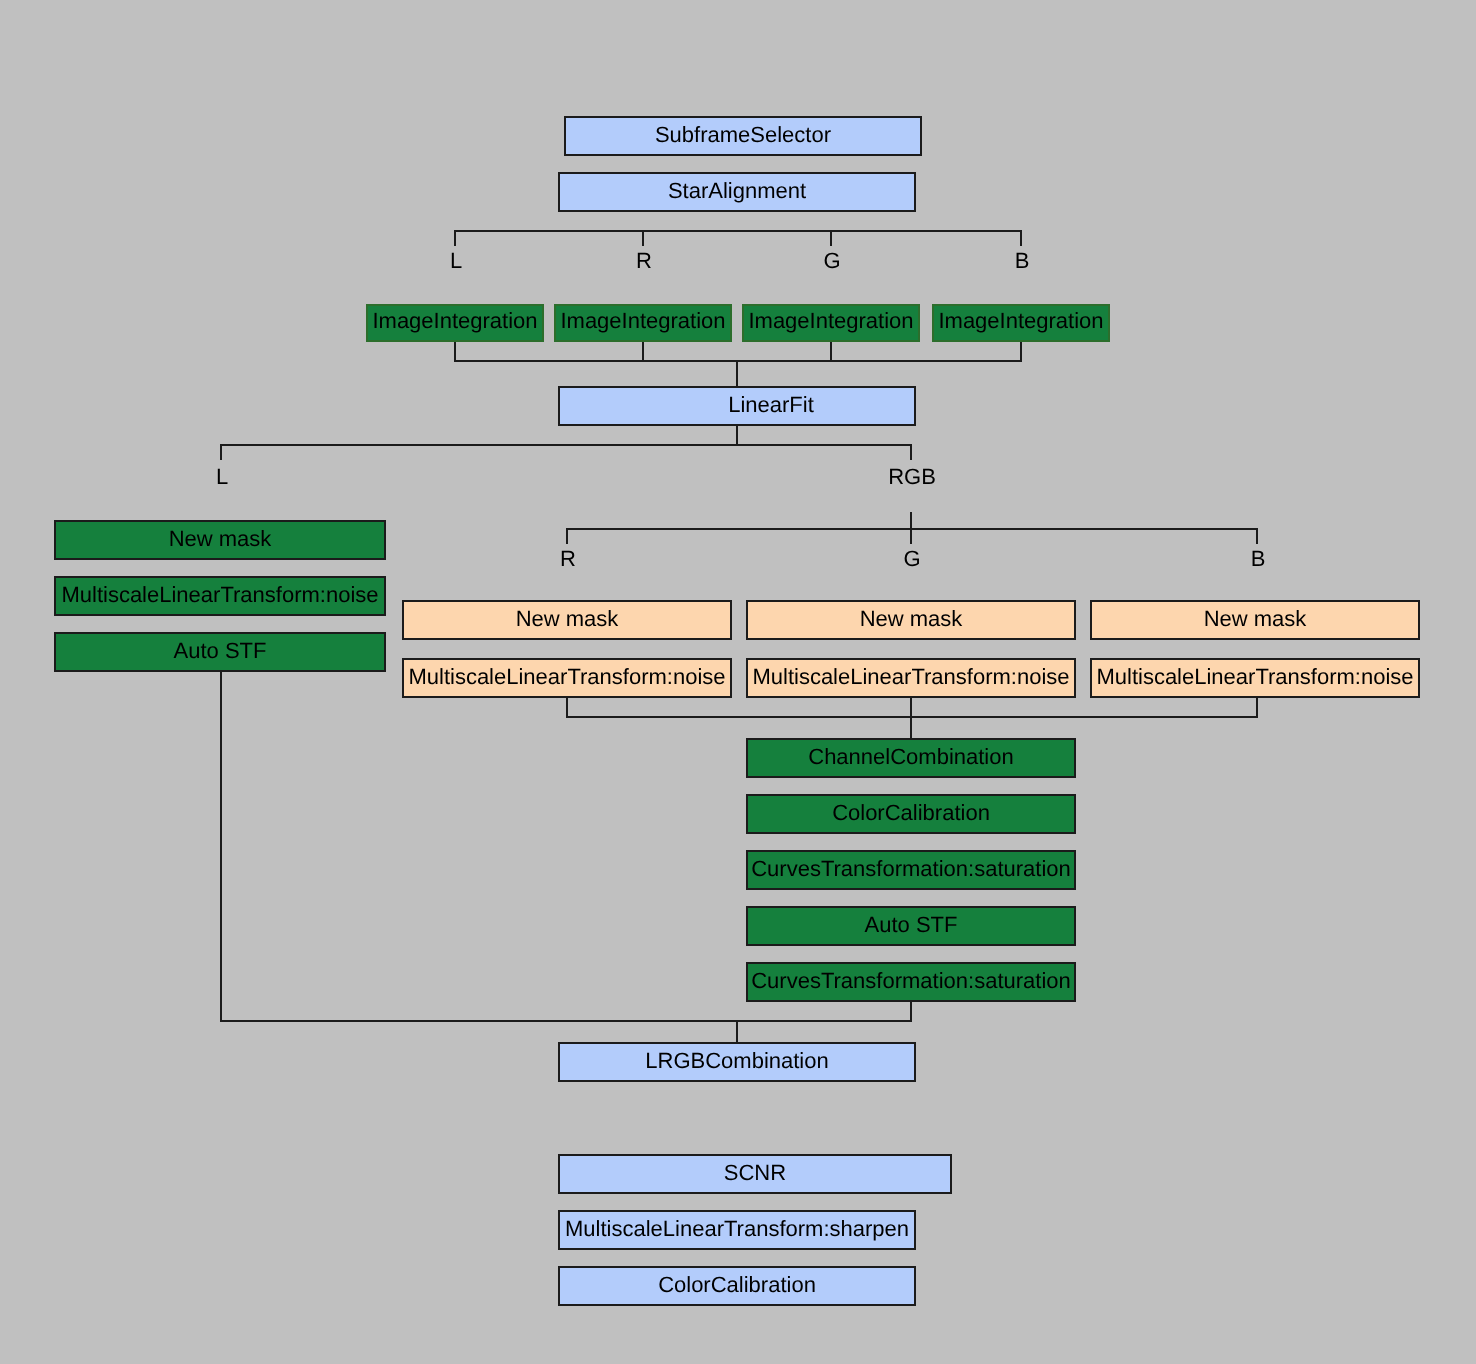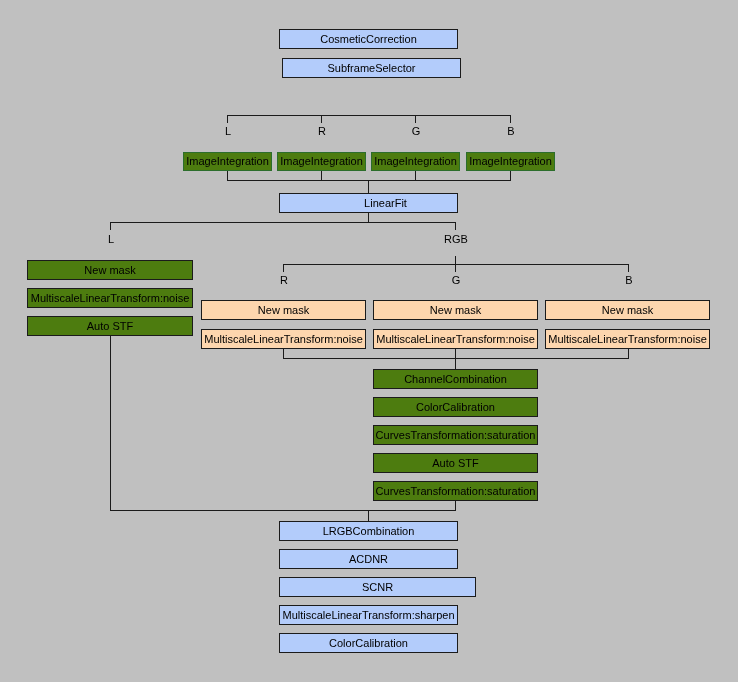--- a/index.html
+++ b/index.html
@@ -26,21 +26,21 @@
     font-size: 11px;
     line-height: 1;
     color: #000000;
     display: flex;
     align-items: center;
     justify-content: center;
     white-space: nowrap;
     letter-spacing: 0px;
   }
   .fill-blue   { background: #b3ccfb; border-color: #1b1b1b; }
-  .fill-green  { background: #4d7c0f; border-color: #1b1b1b; }
+  .fill-green  { background: #15803d; border-color: #1b1b1b; }
   .fill-orange { background: #fdd6ae; border-color: #1b1b1b; }
   .fill-green.border-green { border-color: #2c6e2c; }
 
   .conn {
     position: absolute;
     background: #1b1b1b;
   }
   .conn-h { height: 1px; }
   .conn-v { width: 1px; }
 
@@ -52,25 +52,25 @@
     white-space: nowrap;
     text-align: center;
     transform: translateX(-50%);
   }
 </style>
 </head>
 <body>
 
 <div id="canvas">
 
-  <div class="node fill-blue" style="left:279px; top:29px; width:179px; height:20px;">
-    <span>CosmeticCorrection</span>
-  </div>
   <div class="node fill-blue" style="left:282px; top:58px; width:179px; height:20px;">
     <span>SubframeSelector</span>
+  </div>
+  <div class="node fill-blue" style="left:279px; top:86px; width:179px; height:20px;">
+    <span>StarAlignment</span>
   </div>
 
   <div class="conn conn-h" style="left:227px; top:115px; width:284px;"></div>
   <div class="conn conn-v" style="left:227px; top:115px; height:8px;"></div>
   <div class="conn conn-v" style="left:321px; top:115px; height:8px;"></div>
   <div class="conn conn-v" style="left:415px; top:115px; height:8px;"></div>
   <div class="conn conn-v" style="left:510px; top:115px; height:8px;"></div>
 
   <div class="branch-label" style="left:228px; top:126px;">L</div>
   <div class="branch-label" style="left:322px; top:126px;">R</div>
@@ -173,23 +173,20 @@
   </div>
 
   <div class="conn conn-v" style="left:110px; top:336px; height:174px;"></div>
   <div class="conn conn-v" style="left:455px; top:501px; height:9px;"></div>
   <div class="conn conn-h" style="left:110px; top:510px; width:346px;"></div>
   <div class="conn conn-v" style="left:368px; top:510px; height:11px;"></div>
 
   <div class="node fill-blue" style="left:279px; top:521px; width:179px; height:20px;">
     <span>LRGBCombination</span>
   </div>
-  <div class="node fill-blue" style="left:279px; top:549px; width:179px; height:20px;">
-    <span>ACDNR</span>
-  </div>
   <div class="node fill-blue" style="left:279px; top:577px; width:197px; height:20px;">
     <span>SCNR</span>
   </div>
   <div class="node fill-blue" style="left:279px; top:605px; width:179px; height:20px;">
     <span>MultiscaleLinearTransform:sharpen</span>
   </div>
   <div class="node fill-blue" style="left:279px; top:633px; width:179px; height:20px;">
     <span>ColorCalibration</span>
   </div>
 

